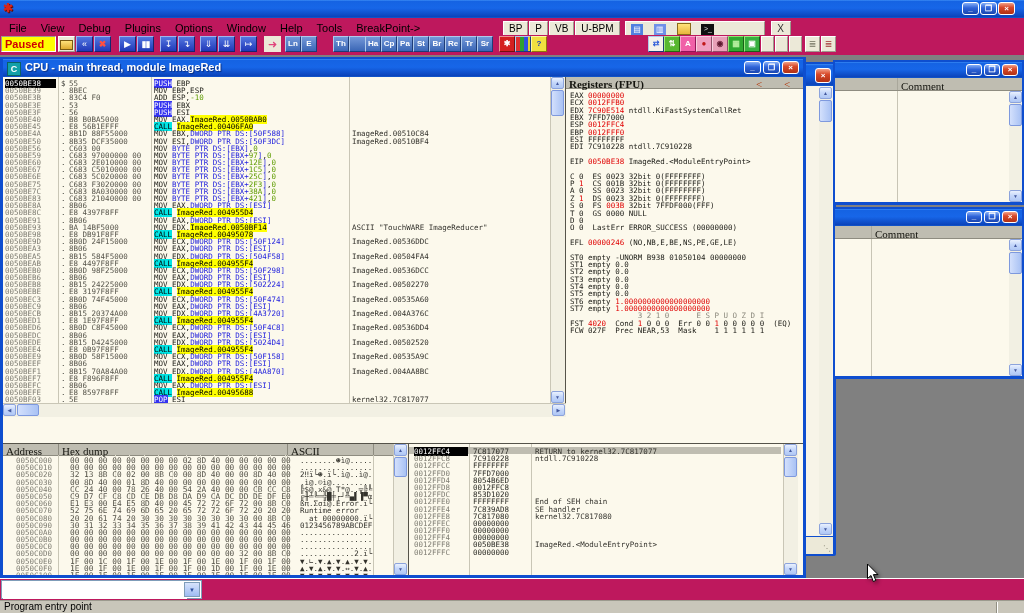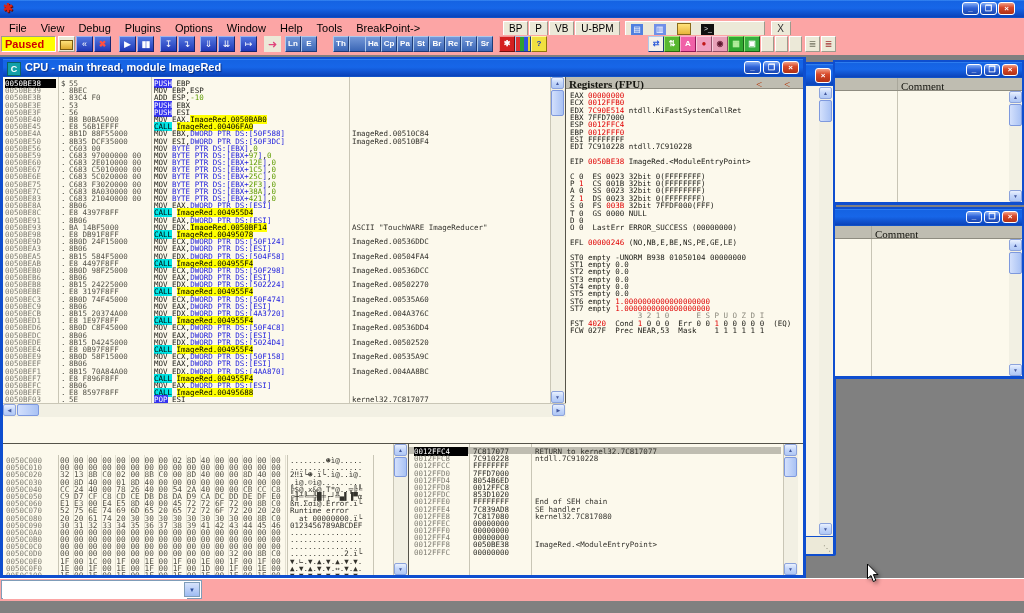--- a/index.html
+++ b/index.html
@@ -6,21 +6,21 @@
   .screen{position:relative;width:1024px;height:613px;background:#808080;overflow:hidden;
           font-family:"Liberation Sans",sans-serif;-webkit-font-smoothing:none;}
   .mono{font-family:"DejaVu Sans Mono",monospace;}
   .abs{position:absolute;}
   
   .titlebar{background:linear-gradient(180deg,#3C8CF5 0%,#1563E3 8%,#1766E8 45%,#0B44BC 92%,#1159CE 100%);}
   .wbtn{position:absolute;width:17px;height:13px;border:1px solid #fff;border-radius:3px;
         background:linear-gradient(#85AEF7,#2E63D8 45%,#1A46B0);color:#fff;font-size:8px;line-height:11px;
         text-align:center;box-sizing:border-box;font-weight:bold;}
   .wbtn.close{background:linear-gradient(#F2A188,#D8492A 40%,#B03014);}
-  .beige{background:#fca5a5;}
+  .beige{background:#be185d;}
   .hdr{background:#BFBDB1;}
   .pane{background:#FCF9EC;overflow:hidden;}
   
   .menu-item{display:inline-block;padding:2px 7px 1px 7px;font-size:11px;color:#000;}
   .mbtn{display:inline-block;height:15px;line-height:14px;padding:0 5px;margin-right:1px;font-size:10px;
         background:#ECE9D8;border:1px solid;border-color:#FFFFFF #9D9A8D #9D9A8D #FFFFFF;box-sizing:border-box;}
   
   .tile{position:absolute;width:17px;height:16px;box-sizing:border-box;text-align:center;
         background:linear-gradient(#5377E0,#2038B8);border:1px solid;border-color:#9FB4EC #16266E #16266E #9FB4EC;
         color:#fff;font-size:9px;line-height:14px;}
@@ -47,21 +47,21 @@
   .tk-y{background:#FFFF00;color:#000;position:static !important;}
   .tk-b{color:#2222DD;position:static !important;}
   .tk-g{color:#5E9C00;position:static !important;}
   .c-i span{position:static;}
   
   .rline{position:relative;height:7.35px;white-space:pre;font-size:7.5px;color:#1A1A14;}
   .rg-r{color:#E00000;}
   .rg-gy{color:#8A887C;}
   
   .urow{position:relative;height:7.2px;white-space:pre;}
-  .urow span{position:absolute;top:0;}
+  .urow span{position:absolute;top:0;margin-left:10px;}
   .u-a{left:3px;color:#7E7C72;font-size:7.5px;}
   .u-h{left:57px;color:#56544A;font-size:7.8px;letter-spacing:0;}
   .u-t{left:287px;color:#33322C;font-size:7.5px;}
   
   .trow{position:relative;height:7.2px;white-space:pre;font-size:7.5px;}
   .trow span{position:absolute;top:0;}
   .trow.sel{background:#BFBDB1;}
   .t-a{left:5px;width:54px;color:#7E7C72;}
   .trow.sel .t-a{background:#000;color:#fff;}
   .t-v{left:64px;color:#2A2A24;}
@@ -311,20 +311,28 @@
             <div class="rline"><span>ST6 empty </span><span class="rg-r">1.0000000000000000000</span></div>
             <div class="rline"><span>ST7 empty </span><span class="rg-r">1.0000000000000000000</span></div>
             <div class="rline"><span class="rg-gy">               3 2 1 0      E S P U O Z D I</span></div>
             <div class="rline"><span>FST </span><span class="rg-r">4020</span><span>  Cond </span><span class="rg-r">1</span><span> 0 0 0  Err 0 0 </span><span class="rg-r">1</span><span> 0 0 0 0 0  (EQ)</span></div>
             <div class="rline"><span>FCW 027F  Prec NEAR,53  Mask    1 1 1 1 1 1</span></div>
           </div>
       </div>
 
 
       <div class="abs pane" style="left:0;top:366px;width:405px;height:132px;border-top:1px solid #55534A;box-sizing:border-box;">
+        <div class="abs hdr small-hdr" style="left:0;top:0;right:0;height:11px;border-bottom:1px solid #8E8C80;">
+          <span class="abs" style="left:3px;top:1px;">Address</span>
+          <span class="abs" style="left:59px;top:1px;">Hex dump</span>
+          <span class="abs" style="left:288px;top:1px;">ASCII</span>
+          <span class="colsep" style="left:55px;top:0;height:11px;background:#8E8C80;"></span>
+          <span class="colsep" style="left:284px;top:0;height:11px;background:#8E8C80;"></span>
+          <span class="colsep" style="left:370px;top:0;height:11px;background:#8E8C80;"></span>
+        </div>
 
         <div class="abs" style="left:57px;top:11px;width:226px;bottom:0;background:repeating-linear-gradient(90deg,transparent 0 13.1px,#E3E0D1 13.1px 14.1px);"></div>
         <span class="colsep" style="left:55px;top:11px;height:121px;background:#C9C6B6;"></span>
         <span class="colsep" style="left:284px;top:11px;height:121px;background:#C9C6B6;"></span>
         <span class="colsep" style="left:370px;top:11px;height:121px;background:#C9C6B6;"></span>
         <div class="abs mono" style="left:0;top:12px;width:390px;">
             <div class="urow"><span class="u-a">0050C000</span><span class="u-h">00 00 00 00 00 00 00 00 02 8D 40 00 00 00 00 00</span><span class="u-t">........☻ì@.....</span></div>
             <div class="urow"><span class="u-a">0050C010</span><span class="u-h">00 00 00 00 00 00 00 00 00 00 00 00 00 00 00 00</span><span class="u-t">................</span></div>
             <div class="urow"><span class="u-a">0050C020</span><span class="u-h">32 13 8B C0 02 00 8B C0 00 8D 40 00 00 8D 40 00</span><span class="u-t">2‼ï└☻.ï└.ì@..ì@.</span></div>
             <div class="urow"><span class="u-a">0050C030</span><span class="u-h">00 8D 40 00 01 8D 40 00 00 00 00 00 00 00 00 00</span><span class="u-t">.ì@.☺ì@.........</span></div>
@@ -379,18 +387,22 @@
     </div>
   </div>
 
   <div class="abs beige" style="left:0;top:578px;width:1024px;height:22px;border-top:1px solid #FFFFFF;">
     <div class="abs" style="left:1px;top:1px;width:201px;height:19px;background:#FFFFFF;border:1px solid #7F9DB9;box-sizing:border-box;">
       <input class="abs" style="left: 1px; top: 1px; width: 180px; height: 15px; border: 0px; outline: none; font-size: 11px; font-family: &quot;Liberation Sans&quot;, sans-serif;" value="">
       <div class="abs" style="right:1px;top:1px;width:16px;height:15px;background:linear-gradient(#D7E3FC,#9FBCF3);border:1px solid #7F9DB9;box-sizing:border-box;color:#2C4E9E;font-size:6px;line-height:14px;text-align:center;">▼</div>
     </div>
   </div>
 
+  <div class="abs" style="left:0;top:600px;width:1024px;height:13px;background:#C9C6BA;border-top:1px solid #9C9A8E;">
+    <span class="abs" style="left:4px;top:0px;font-size:10px;color:#000;">Program entry point</span>
+    <span class="abs" style="left:996px;top:1px;width:1px;height:11px;background:#908E82;border-right:1px solid #FFF;"></span>
+  </div>
 
   <svg class="abs" style="left:866px;top:563px;filter:drop-shadow(2px 2px 2px rgba(0,0,0,0.45));" width="14" height="21" viewBox="0 0 14 21">
     <path d="M1.5 1 L1.5 15.5 L5 12.5 L7.3 18.5 L9.8 17.4 L7.4 11.6 L12 11.6 Z" fill="#FFFFFF" stroke="#000000" stroke-width="1"></path>
   </svg>
 
 </div>
 
 </body></html>

